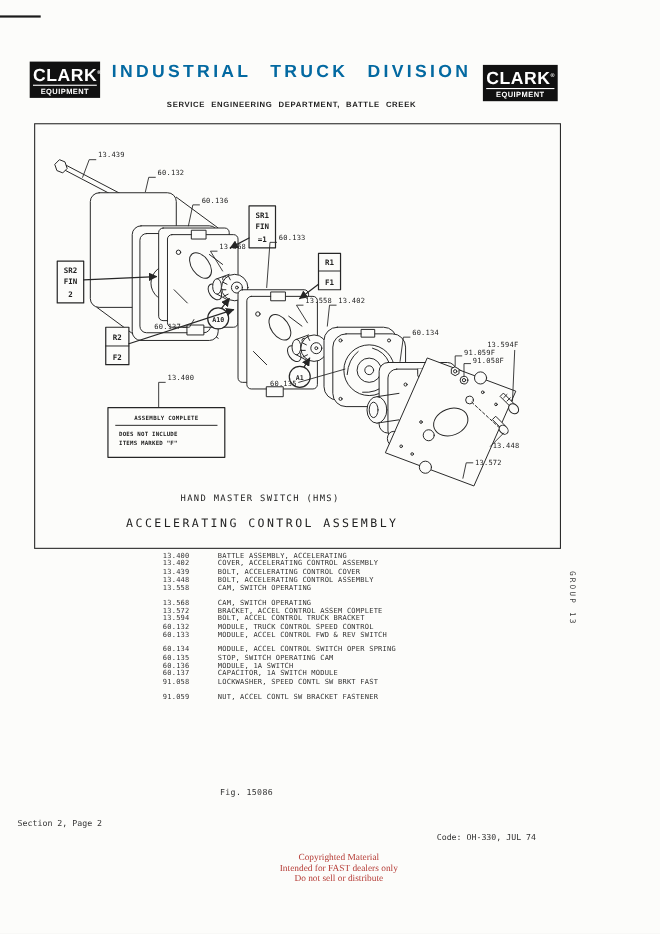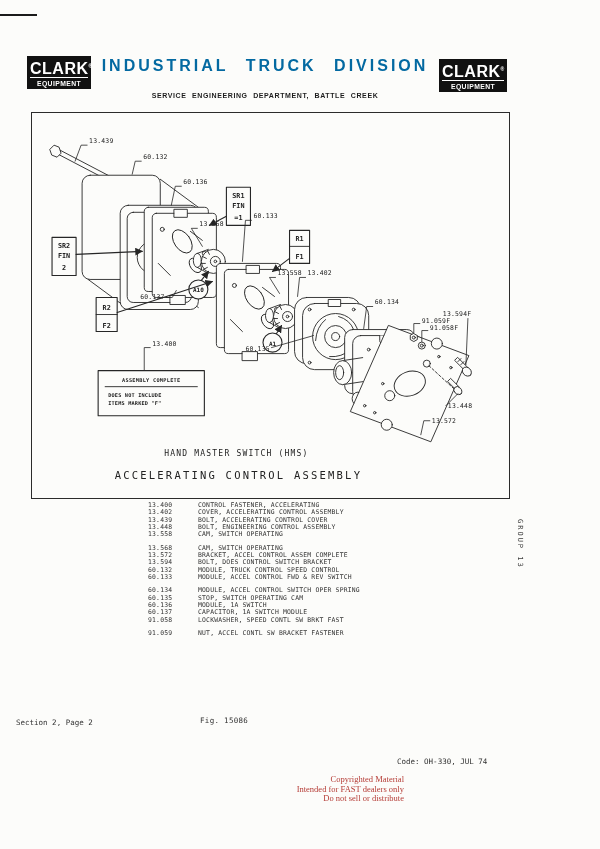--- a/index.html
+++ b/index.html
@@ -35,23 +35,23 @@
   .ld{stroke-width:.8;}
   .ar{stroke-width:1.1;marker-end:url(#ah);}
   .flag{stroke-width:1.1;}
   
   .parts{left:148px;top:502px;font-size:6.4px;line-height:7.35px;letter-spacing:.2px;color:#333;}
   .pgroup{margin-bottom:6px;}
   .prow{display:flex;white-space:nowrap;}
   .pnum{width:50px;flex:none;}
   .group-label{left:516px;top:519px;writing-mode:vertical-rl;font-size:7px;letter-spacing:2px;color:#3a3a3a;white-space:nowrap;}
   .figcap{left:200px;top:716px;width:120px;font-size:7.5px;letter-spacing:.3px;color:#333;}
-  .foot-left{left:16px;top:718px;font-size:7.5px;color:#333;white-space:nowrap;}
+  .foot-left{left:16px;top:744px;font-size:7.5px;color:#333;white-space:nowrap;}
   .foot-right{left:397px;top:757px;font-size:7.5px;color:#333;white-space:nowrap;}
-  .stamp{left:212px;top:775px;width:192px;text-align:right;font-family:"Liberation Serif",serif;
+  .stamp{left:212px;top:775px;width:192px;text-align:center;font-family:"Liberation Serif",serif;
          font-size:8.5px;line-height:9.5px;color:#b53c36;}
 </style>
 </head>
 <body>
 
 <div class="page">
 
   <div class="abs artifact"></div>
 
   <div class="abs logo logo-left">
@@ -335,51 +335,51 @@
 
       <text class="cap1" x="204" y="342">HAND MASTER SWITCH (HMS)</text>
       <text class="cap2" x="206" y="365">ACCELERATING CONTROL ASSEMBLY</text>
     </svg>
   </div>
 
   <div class="abs parts">
     <div class="pgroup">
       <div class="prow">
           <span class="pnum">13.400</span>
-          <span class="pdesc">CONTROL FASTENER, ACCELERATING</span>
+          <span class="pdesc">BATTLE ASSEMBLY, ACCELERATING</span>
         </div>
       <div class="prow">
           <span class="pnum">13.402</span>
           <span class="pdesc">COVER, ACCELERATING CONTROL ASSEMBLY</span>
         </div>
       <div class="prow">
           <span class="pnum">13.439</span>
           <span class="pdesc">BOLT, ACCELERATING CONTROL COVER</span>
         </div>
       <div class="prow">
           <span class="pnum">13.448</span>
-          <span class="pdesc">BOLT, ENGINEERING CONTROL ASSEMBLY</span>
+          <span class="pdesc">BOLT, ACCELERATING CONTROL ASSEMBLY</span>
         </div>
       <div class="prow">
           <span class="pnum">13.558</span>
           <span class="pdesc">CAM, SWITCH OPERATING</span>
         </div>
     </div>
     <div class="pgroup">
       <div class="prow">
           <span class="pnum">13.568</span>
           <span class="pdesc">CAM, SWITCH OPERATING</span>
         </div>
       <div class="prow">
           <span class="pnum">13.572</span>
           <span class="pdesc">BRACKET, ACCEL CONTROL ASSEM COMPLETE</span>
         </div>
       <div class="prow">
           <span class="pnum">13.594</span>
-          <span class="pdesc">BOLT, DOES CONTROL SWITCH BRACKET</span>
+          <span class="pdesc">BOLT, ACCEL CONTROL TRUCK BRACKET</span>
         </div>
       <div class="prow">
           <span class="pnum">60.132</span>
           <span class="pdesc">MODULE, TRUCK CONTROL SPEED CONTROL</span>
         </div>
       <div class="prow">
           <span class="pnum">60.133</span>
           <span class="pdesc">MODULE, ACCEL CONTROL FWD &amp; REV SWITCH</span>
         </div>
     </div>

